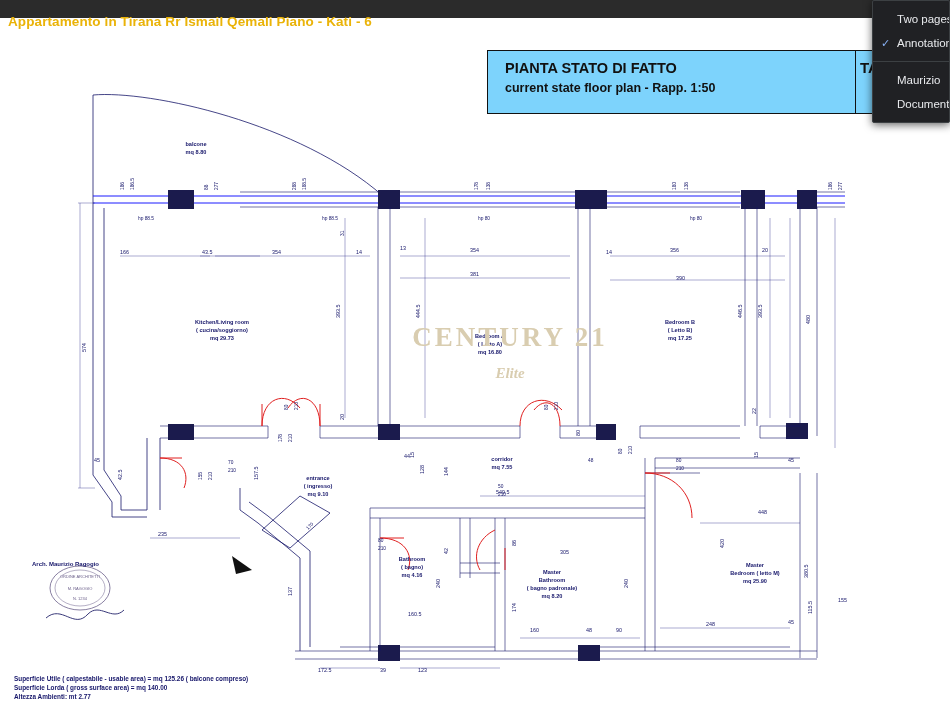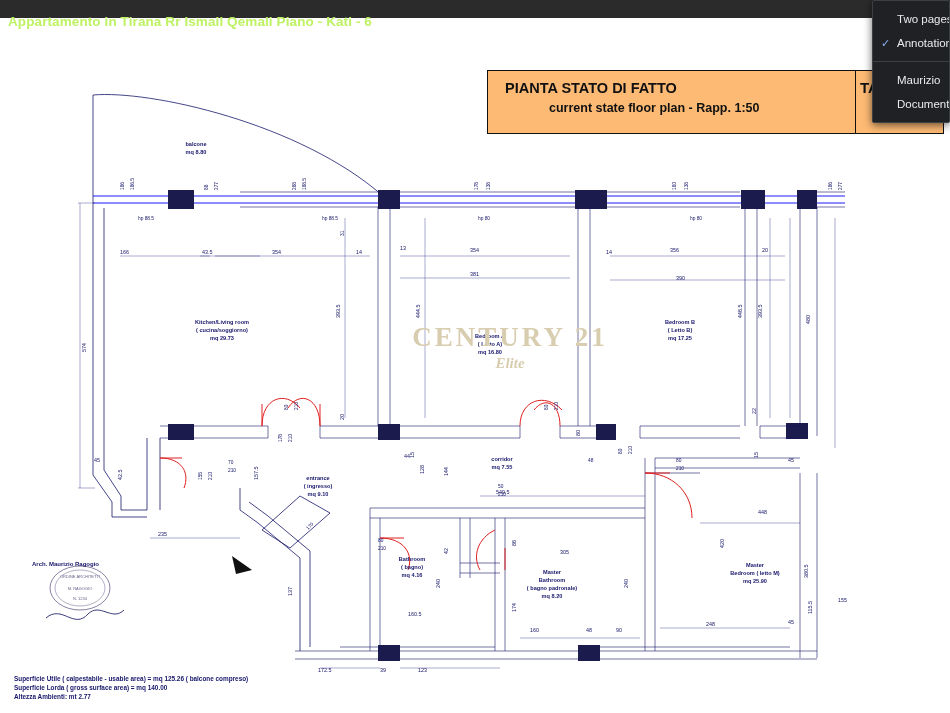--- a/index.html
+++ b/index.html
@@ -3,37 +3,37 @@
 <meta charset="utf-8">
 <style>
   html,body{margin:0;padding:0;background:#1d1d1d;}
   body{width:950px;height:713px;overflow:hidden;font-family:"Liberation Sans",sans-serif;}
   #page{position:relative;width:950px;height:713px;background:#2b2b2b;}
 
   
   .sheet{position:absolute;left:0;top:18px;width:950px;height:695px;background:#ffffff;}
 
   
-  .doc-title{position:absolute;left:8px;top:14px;font-size:13.5px;font-weight:bold;color:#bef264;letter-spacing:.1px;white-space:nowrap;}
-
-  
-  .titleblock{position:absolute;left:487px;top:70px;width:455px;height:62px;border:1.5px solid #111;background:#fdba74;}
+  .doc-title{position:absolute;left:8px;top:14px;font-size:13.5px;font-weight:bold;color:#eab308;letter-spacing:.1px;white-space:nowrap;}
+
+  
+  .titleblock{position:absolute;left:487px;top:50px;width:455px;height:62px;border:1.5px solid #111;background:#7dd3fc;}
   .tb-inner{position:absolute;left:0;top:0;width:368px;height:62px;border-right:1.5px solid #111;box-sizing:border-box;padding:9px 0 0 17px;}
   .tb-l1{font-size:14.5px;font-weight:bold;color:#111;}
-  .tb-l2{font-size:12.5px;font-weight:bold;color:#111;margin-top:5px;margin-left:44px;}
+  .tb-l2{font-size:12.5px;font-weight:bold;color:#111;margin-top:5px;}
   .tb-right{position:absolute;left:372px;top:8px;font-size:15px;font-weight:bold;color:#111;}
 
   
   .plan{position:absolute;left:0;top:18px;width:950px;height:695px;}
   svg{display:block;}
 
   
   .wm{position:absolute;left:360px;top:322px;width:300px;text-align:center;pointer-events:none;font-weight:bold;}
   .wm-main{font-size:27px;letter-spacing:3px;color:#d9cdb0;font-family:"Liberation Serif",serif;}
-  .wm-sub{font-size:15px;color:#d9cdb0;font-family:"Liberation Serif",serif;font-style:italic;margin-top:2px;}
+  .wm-sub{font-size:15px;color:#d9cdb0;font-family:"Liberation Serif",serif;font-style:italic;margin-top:12px;}
 
   
   .notes{position:absolute;left:14px;top:674px;font-size:6.4px;color:#16166a;line-height:9px;font-weight:bold;}
 
   
   .stamp{position:absolute;left:28px;top:556px;width:120px;height:78px;}
   .stamp-name{position:absolute;left:32px;top:561px;font-size:6px;color:#16166a;font-weight:bold;}
 
   
   .menu{position:absolute;right:0;top:0;width:76px;background:#202124;border:1px solid #3c4043;border-radius:2px;padding:6px 0;box-shadow:0 2px 8px rgba(0,0,0,.6);}

